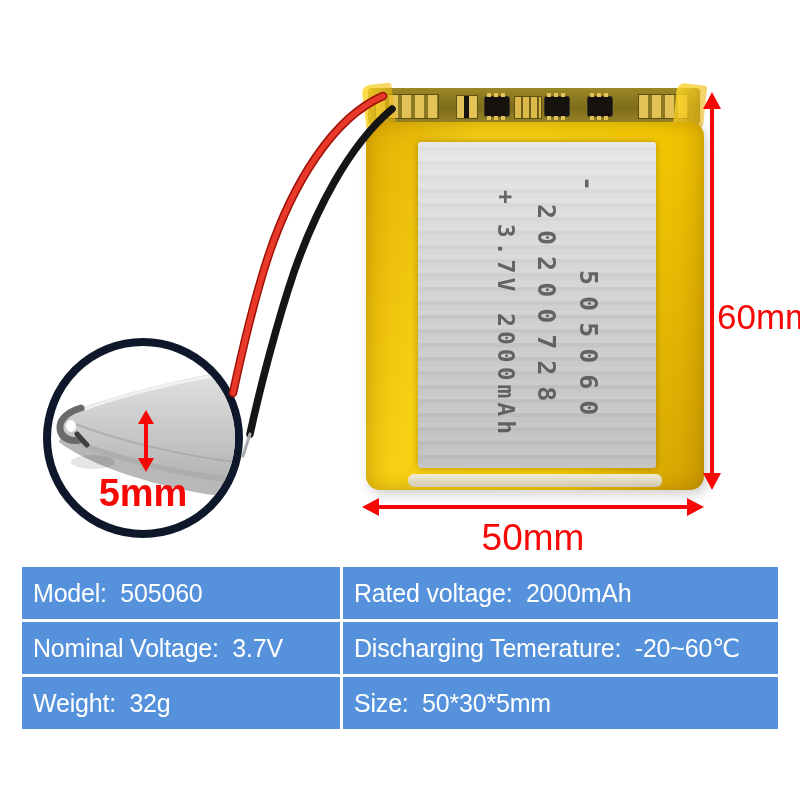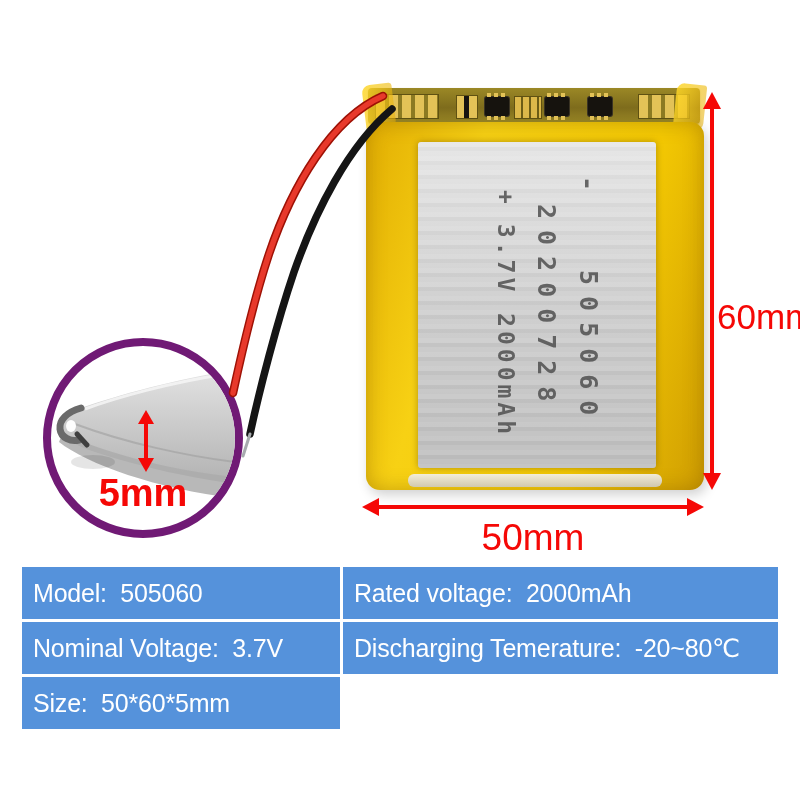--- a/index.html
+++ b/index.html
@@ -69,21 +69,21 @@
   .dim-h .shaft{position:absolute;left:5px;right:5px;top:7px;height:4px;background:#f50806;}
   .dim-h .head-l{position:absolute;left:0;top:0;width:0;height:0;
         border-top:9px solid transparent;border-bottom:9px solid transparent;border-right:17px solid #f50806;}
   .dim-h .head-r{position:absolute;right:0;top:0;width:0;height:0;
         border-top:9px solid transparent;border-bottom:9px solid transparent;border-left:17px solid #f50806;}
   .dim-h .dim-label{position:absolute;left:50%;transform:translateX(-50%);top:19px;
         font-size:37px;color:#f50806;white-space:nowrap;text-align:center;}
 
   
   .inset{position:absolute;left:43px;top:338px;width:184px;height:184px;border-radius:50%;
-        border:8px solid #701a75;background:#ffffff;overflow:hidden;}
+        border:8px solid #0f172a;background:#ffffff;overflow:hidden;}
   .inset svg{position:absolute;left:0;top:0;}
   .inset .dim-t{position:absolute;left:86px;top:64px;width:18px;height:62px;}
   .inset .dim-t .shaft{position:absolute;left:7px;top:4px;bottom:4px;width:4px;background:#f50806;}
   .inset .dim-t .head-t{position:absolute;left:1px;top:0;width:0;height:0;
         border-left:8px solid transparent;border-right:8px solid transparent;border-bottom:14px solid #f50806;}
   .inset .dim-t .head-b{position:absolute;left:1px;bottom:0;width:0;height:0;
         border-left:8px solid transparent;border-right:8px solid transparent;border-top:14px solid #f50806;}
   .inset-label{position:absolute;left:0;right:0;top:126px;text-align:center;
         font-size:38px;font-weight:700;color:#f50806;}
 
@@ -177,18 +177,19 @@
       <div class="dim-label">50mm</div>
     </div>
 
   </div>
 
   <div class="spec-area">
     <div class="spec-table">
       <div class="cell">Model:  505060</div>
       <div class="cell">Rated voltage:  2000mAh</div>
       <div class="cell">Nominal Voltage:  3.7V</div>
-      <div class="cell">Discharging Temerature:  -20~80℃</div>
-      <div class="cell">Size:  50*60*5mm</div>
+      <div class="cell">Discharging Temerature:  -20~60℃</div>
+      <div class="cell">Weight:  32g</div>
+      <div class="cell">Size:  50*30*5mm</div>
     </div>
   </div>
 
 </div>
 
 </body></html>

